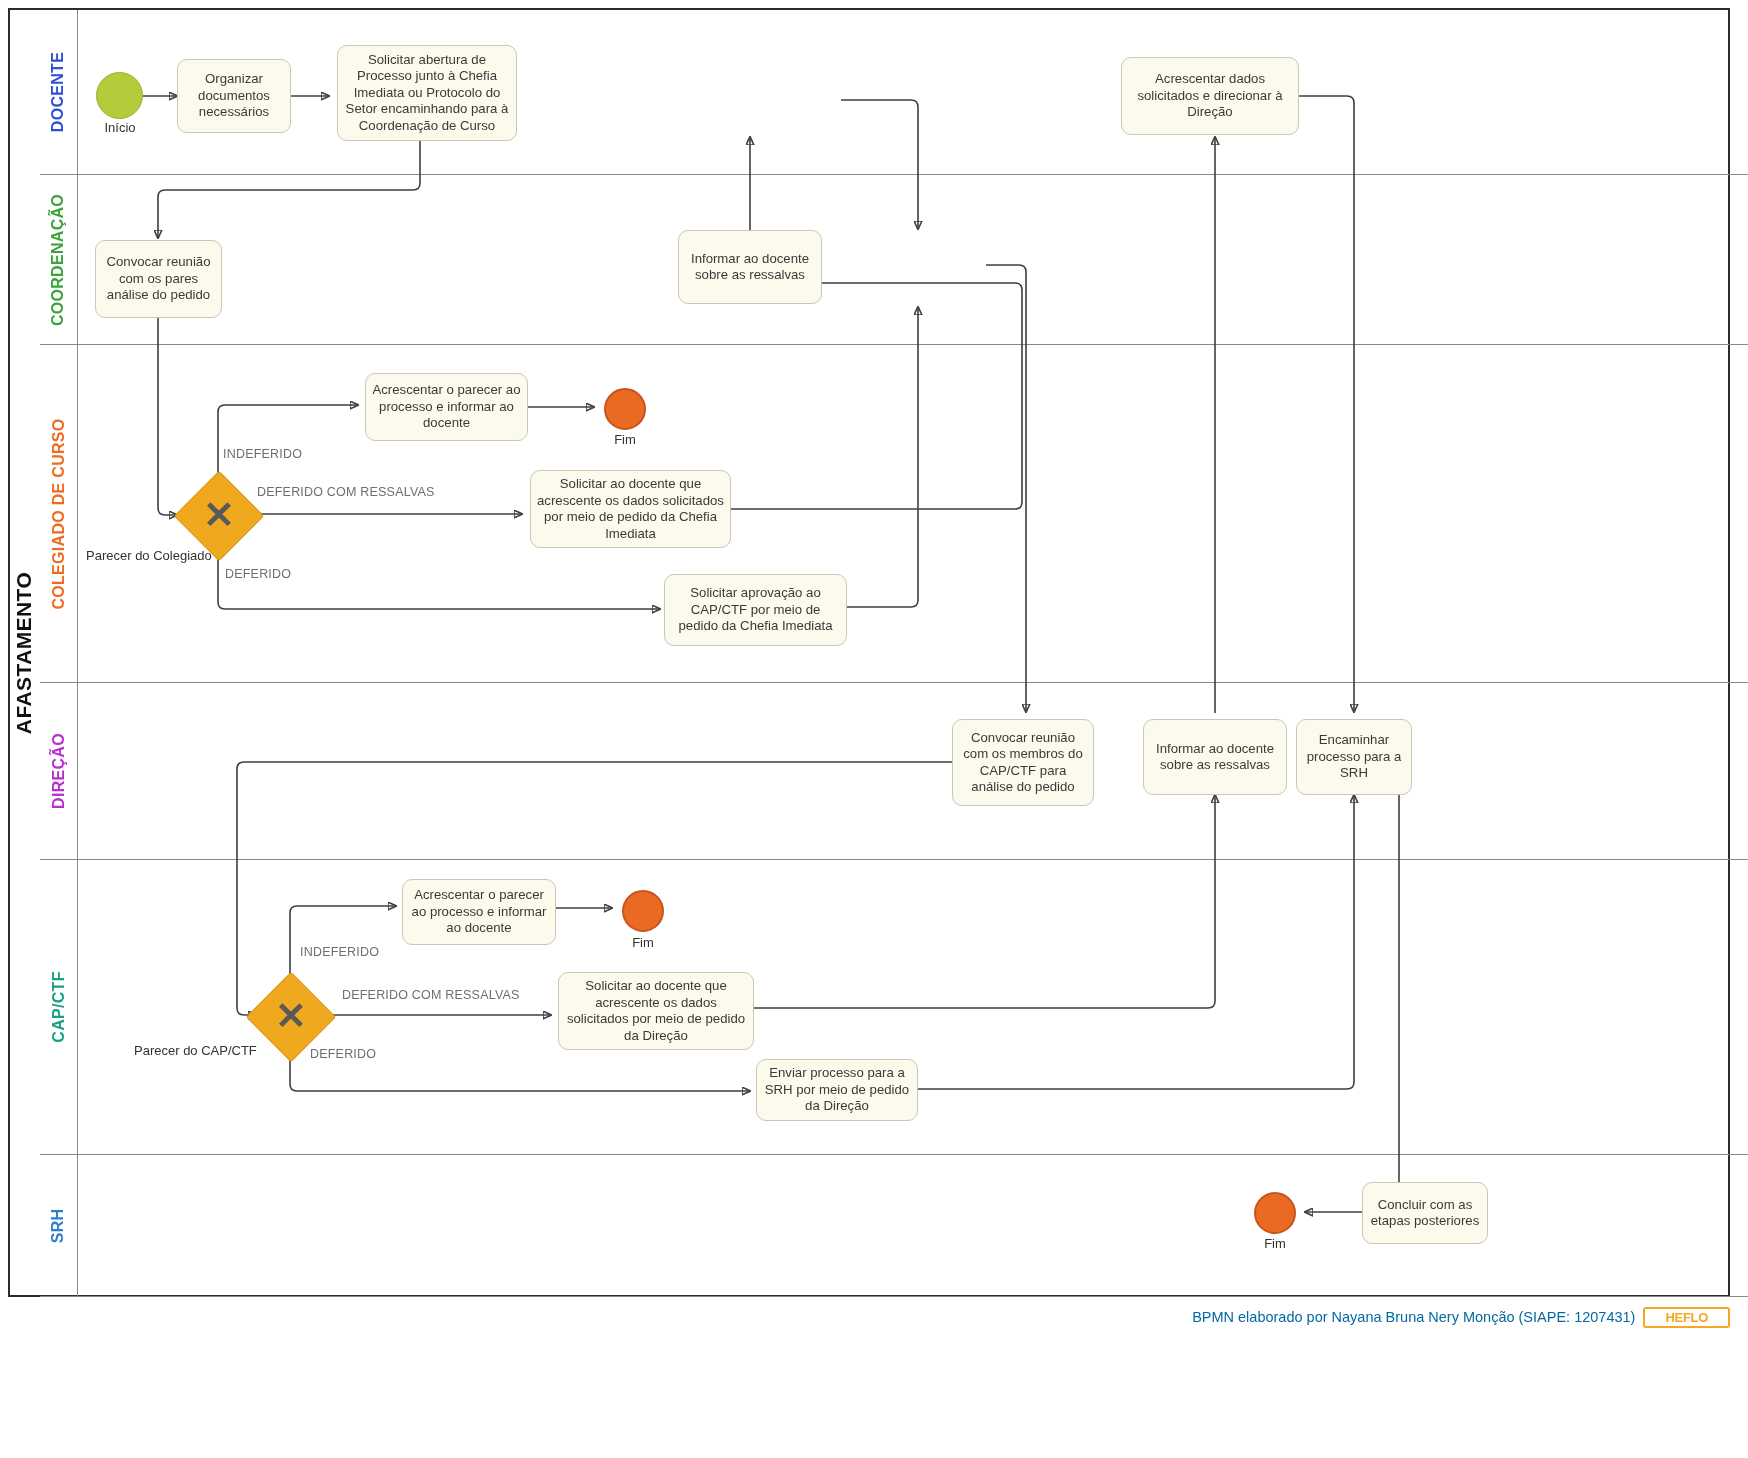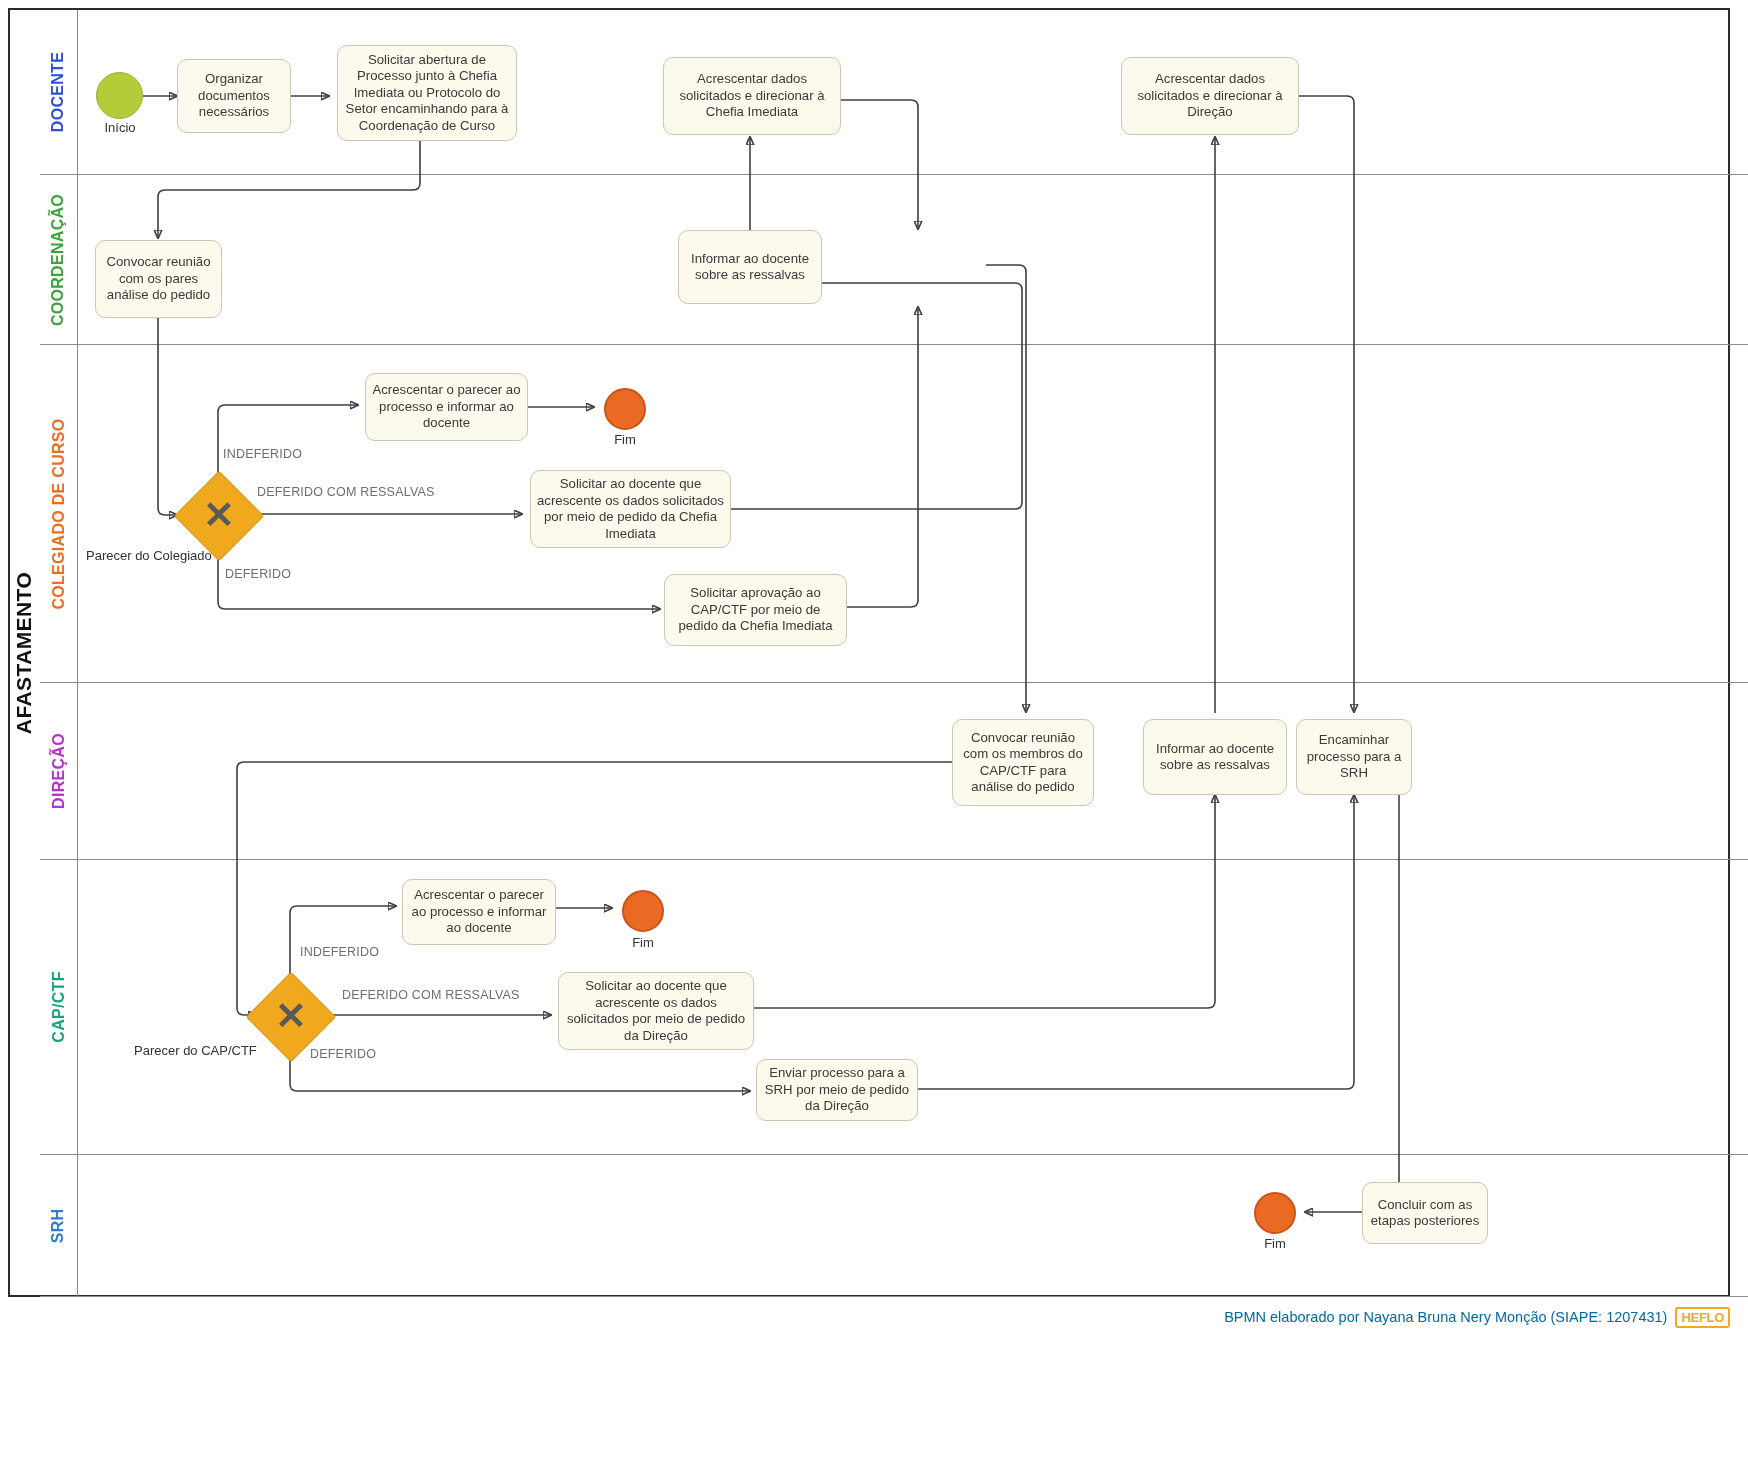--- a/index.html
+++ b/index.html
@@ -29,21 +29,21 @@
   .gw-label{position:absolute;font-size:13px;color:#333;white-space:nowrap;}
   .flow-label{position:absolute;font-size:12.5px;color:#6e6e6e;white-space:nowrap;letter-spacing:.2px;}
 
   
   #wires{position:absolute;left:0;top:0;width:1748px;height:1458px;pointer-events:none;}
   #wires path{fill:none;stroke:#3f3f3f;stroke-width:1.6px;}
 
   
   .footer{position:absolute;left:8px;top:1302px;width:1722px;height:30px;display:flex;align-items:center;justify-content:flex-end;gap:8px;}
   .footer-text{font-size:14.5px;color:#0369a1;}
-  .heflo{border:2px solid #f5a623;border-radius:3px;padding:0 4px;font-size:13px;font-weight:bold;color:#f5a623;line-height:17px;letter-spacing:-.3px;}
+  .heflo{border:2px solid #f5a623;border-radius:3px;padding:0 20px;font-size:13px;font-weight:bold;color:#f5a623;line-height:17px;letter-spacing:-.3px;}
 </style>
 </head>
 <body>
 
 <div id="stage">
 
   <div class="pool"></div>
 
   <div class="pool-title">
     <span>AFASTAMENTO</span>
@@ -136,21 +136,20 @@
     <path d="M1362,1212 H1305" marker-end="url(#ah)"></path>
   </svg>
 
   <div class="evt start" style="left:96px;top:72px;width:47px;height:47px;"></div>
   <div class="evt-label" style="left:80px;top:120px;width:80px;">Início</div>
 
   <div class="task" style="left:177px;top:59px;width:114px;height:74px;">Organizar documentos necessários</div>
 
   <div class="task" style="left:337px;top:45px;width:180px;height:96px;">Solicitar abertura de Processo junto à Chefia Imediata ou Protocolo do Setor encaminhando para à Coordenação de Curso</div>
 
-  <div class="task" style="left:663px;top:57px;width:178px;height:78px;">Acrescentar dados solicitados e direcionar à Chefia Imediata</div>
 
   <div class="task" style="left:1121px;top:57px;width:178px;height:78px;">Acrescentar dados solicitados e direcionar à Direção</div>
 
   <div class="task" style="left:95px;top:240px;width:127px;height:78px;">Convocar reunião com os pares análise do pedido</div>
 
   <div class="task" style="left:678px;top:230px;width:144px;height:74px;">Informar ao docente sobre as ressalvas</div>
 
 
   <div class="task" style="left:365px;top:373px;width:163px;height:68px;">Acrescentar o parecer ao processo e informar ao docente</div>
 

